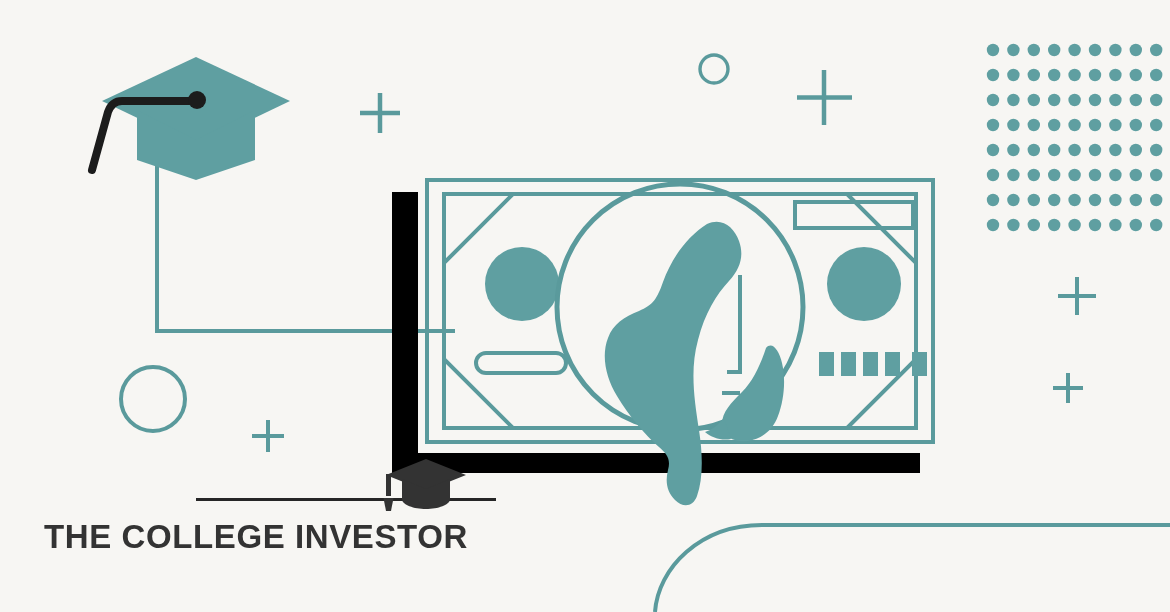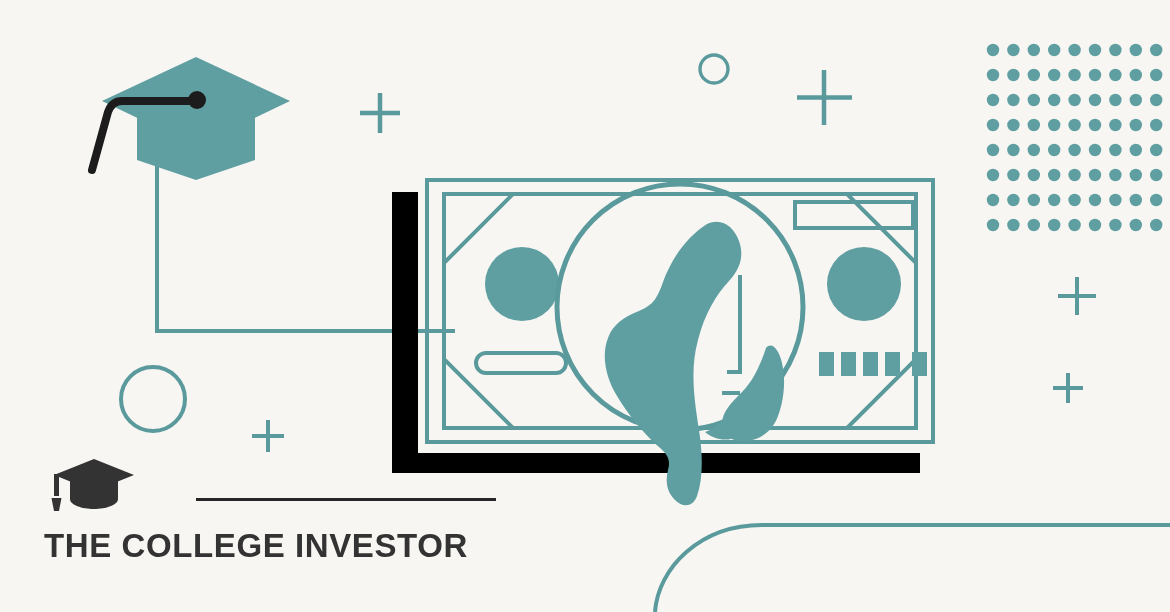--- a/index.html
+++ b/index.html
@@ -24,22 +24,22 @@
     width: 1170px;
     height: 612px;
     display: block;
   }
   .brand-wrap {
     position: absolute;
     left: 44px;
     top: 455px;
     display: flex;
     flex-direction: column;
-    align-items: flex-start;
-    gap: 12px;
+    align-items: flex-end;
+    gap: 3px;
   }
   .brand-cap {
     width: 92px;
     height: 58px;
     display: block;
   }
   .brand-name {
     font-family: "Liberation Sans", sans-serif;
     font-weight: bold;
     font-size: 33px;

